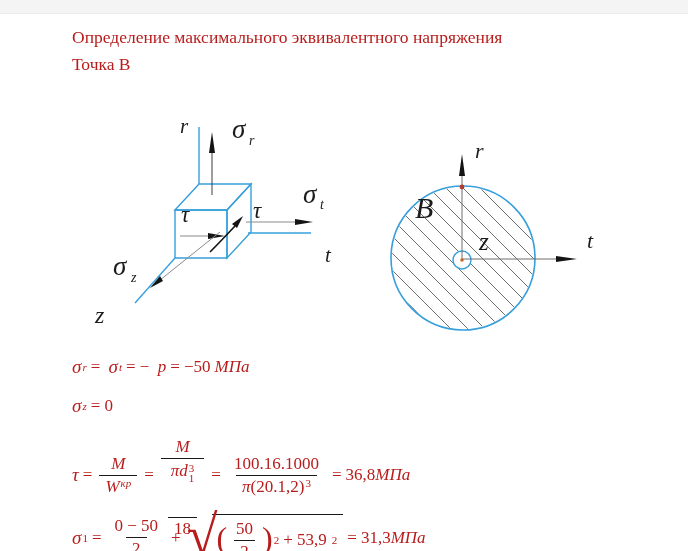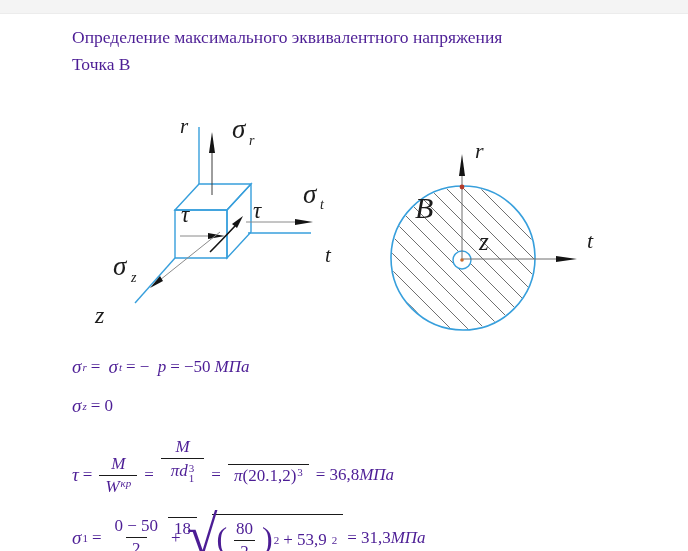--- a/index.html
+++ b/index.html
@@ -1,17 +1,17 @@
 <!DOCTYPE html>
 <html><head>
 <meta charset="utf-8">
 <style>
   html,body{margin:0;padding:0;background:#fff;}
   .screen{position:relative;width:688px;height:551px;overflow:hidden;background:#fff;
-          font-family:"Liberation Serif",serif;color:#4c1d95;}
+          font-family:"Liberation Serif",serif;color:#b91c1c;}
   .topstrip{position:absolute;left:0;top:0;width:688px;height:13px;background:#f4f4f4;border-bottom:1px solid #ececec;}
   .title{position:absolute;left:72px;top:27px;font-size:17.5px;}
   .subtitle{position:absolute;left:72px;top:54px;font-size:17.5px;}
   svg{position:absolute;overflow:visible;}
   svg text{font-family:"Liberation Serif",serif;font-style:italic;fill:#1c1c1c;}
 
   .formula{position:absolute;left:72px;display:flex;align-items:center;font-size:17px;white-space:pre;}
   .it{font-style:italic;}
   .v{font-size:19px;}
   .op{margin:0 4px;white-space:pre;}
@@ -150,40 +150,41 @@
       <span class="num it">M</span>
       <span class="den">
         <span class="frac">
           <span class="num"><span class="it">πd</span><span class="stack"><span>3</span><span>1</span></span></span>
           <span class="den">18</span>
         </span>
       </span>
     </span>
     <span class="op">=</span>
     <span class="frac">
+      <span class="num">100.16.1000</span>
       <span class="den"><span class="it">π</span><span>(20.1,2)</span><span class="sup">3</span></span>
     </span>
     <span class="op">=</span>
     <span>36,8</span><span class="it">МПа</span>
   </div>
 
   <div class="formula" style="top:512px">
     <span class="it v">σ</span><span class="sub">1</span>
     <span class="op">=</span>
     <span class="frac">
       <span class="num">0 − 50</span>
       <span class="den">2</span>
     </span>
     <span class="op">+</span>
     <span class="sqrt">
       <span class="rad-sign">√</span>
       <span class="radicand">
         <span class="bigp">(</span>
         <span class="frac">
-          <span class="num">80</span>
+          <span class="num">50</span>
           <span class="den">2</span>
         </span>
         <span class="bigp">)</span><span class="sup">2</span>
         <span class="op">+ 53,9</span><span class="sup">2</span>
       </span>
     </span>
     <span class="op">=</span>
     <span>31,3</span><span class="it">МПа</span>
   </div>
 

